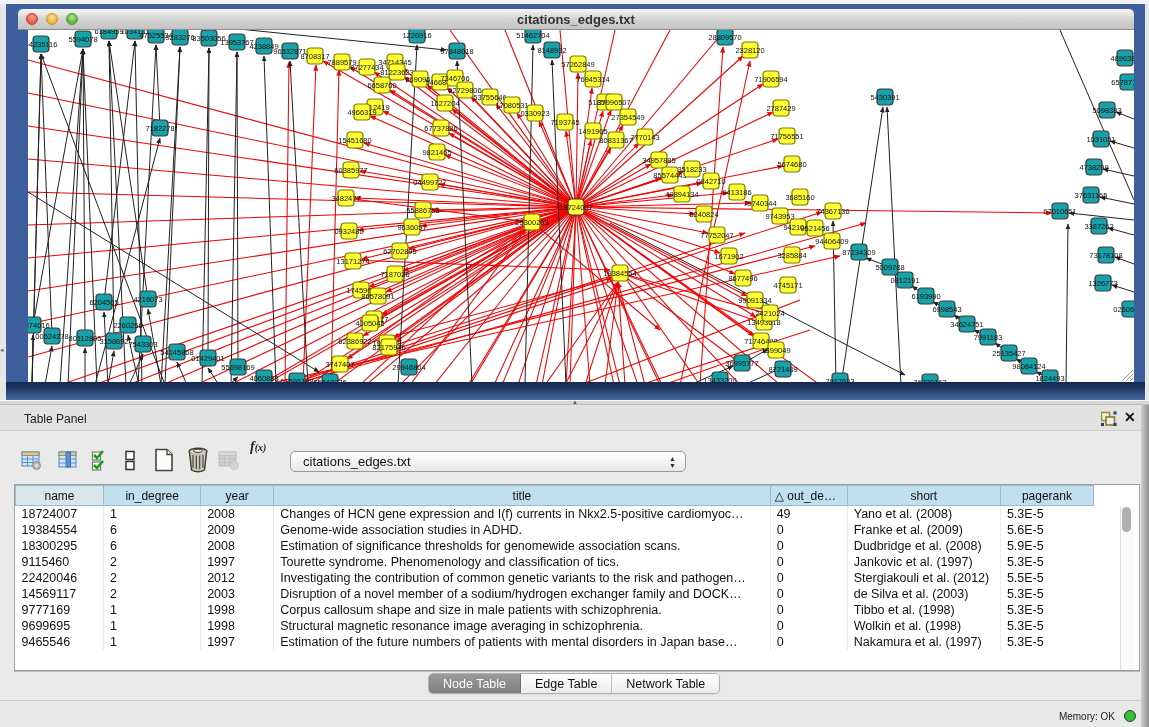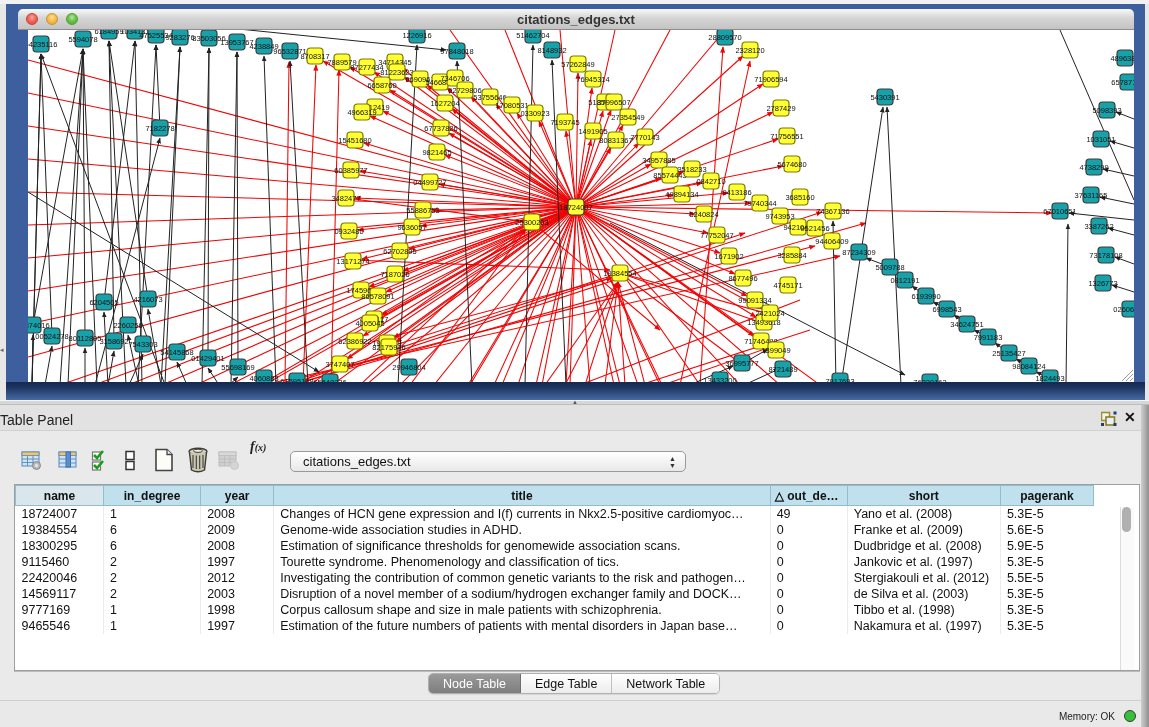--- a/index.html
+++ b/index.html
@@ -9,28 +9,28 @@
 .rsliver{position:absolute;left:1145px;top:4px;width:4px;height:396px;background:#e7e7e7}
 .titlebar{position:absolute;left:18px;top:9px;width:1116px;height:21px;border-radius:5px 5px 0 0;background:linear-gradient(#f8f8f8,#d5d5d5 45%,#c4c4c4);border-bottom:1px solid #8d8d8d}
 .title{position:absolute;left:0;right:0;top:3px;text-align:center;font-size:13px;font-weight:bold;color:#333}
 .tl{position:absolute;top:4px;width:12px;height:12px;border-radius:50%}
 .tl.r{left:8px;background:radial-gradient(circle at 50% 35%,#f9a49c,#ec6a5e 45%,#d6473a);border:0.5px solid #ca4034}
 .tl.y{left:28px;background:radial-gradient(circle at 50% 35%,#fbdb9a,#f5bf4f 45%,#dfa33a);border:0.5px solid #c9952f}
 .tl.g{left:48px;background:radial-gradient(circle at 50% 35%,#b7e8a0,#6cc04f 45%,#4fa833);border:0.5px solid #51a12f}
 .canvas{position:absolute;left:28px;top:30px;width:1106px;height:352px;background:#fff}
 .divider{position:absolute;left:0;top:400px;width:1149px;height:5px;background:#d7d7d7;border-top:1px solid #f6f6f6;border-bottom:1px solid #bdbdbd}
 .tp-head{position:absolute;left:0;top:405px;width:1149px;height:26px;background:#e2e2e2;border-bottom:1px solid #d0d0d0}
-.tp-title{position:absolute;left:0;top:7px;font-size:14px;color:#222}
+.tp-title{position:absolute;left:24px;top:7px;font-size:12px;color:#222}
 .panelbg{position:absolute;left:0;top:431px;width:1149px;height:269px;background:#eaeaea}
 .rstrip{position:absolute;left:1141px;top:405px;width:8px;height:322px;background:linear-gradient(90deg,#cfcfcf,#8f8f8f)}
 .combo{position:absolute;left:290px;top:451px;width:396px;height:21px;background:linear-gradient(#fff,#e8e8e8);border:1px solid #9a9a9a;border-radius:5px;font-size:13px;color:#111;padding:2px 0 0 12px}
 .combo .arr{position:absolute;right:9px;top:3px;font-size:7px;color:#333;line-height:7px}
 .tbl{position:absolute;left:14px;top:484px;width:1126px;height:187px;background:#fff;border:1px solid #9e9e9e;overflow:hidden}
 table{border-collapse:collapse;table-layout:fixed;width:1079px;font-size:12.5px}
-th{background:#bfe0ec;border:1px solid #92bdd1;font-weight:bold;font-size:12px;height:20px;padding:0;color:#111}
+th{background:#bfe0ec;border:1px solid #92bdd1;font-weight:normal;font-size:12px;height:20px;padding:0;color:#111}
 td{height:16px;padding:0 0 0 6px;white-space:nowrap;overflow:hidden;color:#111;border-left:1px solid #ebebeb}
 td.c1{border-left:none}
 .c1{width:88px}.c2{width:97px}.c3{width:73px}.c4{width:496px}.c5{width:77px}.c6{width:153px}.c7{width:93px}
 td.c6{text-align:left}
 .sb{position:absolute;right:5px;top:22px;width:14px;height:163px;background:#fafafa;border-left:1px solid #ddd}
 .sbthumb{position:absolute;left:1px;top:0px;width:9px;height:25px;border-radius:5px;background:#b0b0b0}
 .tabs{position:absolute;left:428px;top:673px;height:21px;display:flex;border:1px solid #b0b0b0;border-radius:5px;overflow:hidden;box-shadow:0 1px 1px rgba(0,0,0,0.08)}
 .tab{font-size:12.5px;padding:3px 14px 8px 14px;background:linear-gradient(#fff,#ececec);color:#111;border-right:1px solid #c0c0c0}
 .tab.sel{background:linear-gradient(#9a9a9a,#7e7e7e);color:#fff;border-right:1px solid #6f6f6f}
 .tab:last-child{border-right:none}
@@ -959,20 +959,29 @@
 <tr>
           <td class="c1">9777169</td>
           <td class="c2">1</td>
           <td class="c3">1998</td>
           <td class="c4">Corpus callosum shape and size in male patients with schizophrenia.</td>
           <td class="c5">0</td>
           <td class="c6">Tibbo et al. (1998)</td>
           <td class="c7">5.3E-5</td>
         </tr>
 <tr>
+          <td class="c1">9699695</td>
+          <td class="c2">1</td>
+          <td class="c3">1998</td>
+          <td class="c4">Structural magnetic resonance image averaging in schizophrenia.</td>
+          <td class="c5">0</td>
+          <td class="c6">Wolkin et al. (1998)</td>
+          <td class="c7">5.3E-5</td>
+        </tr>
+<tr>
           <td class="c1">9465546</td>
           <td class="c2">1</td>
           <td class="c3">1997</td>
           <td class="c4">Estimation of the future numbers of patients with mental disorders in Japan base…</td>
           <td class="c5">0</td>
           <td class="c6">Nakamura et al. (1997)</td>
           <td class="c7">5.3E-5</td>
         </tr>
 </tbody>
     </table>

